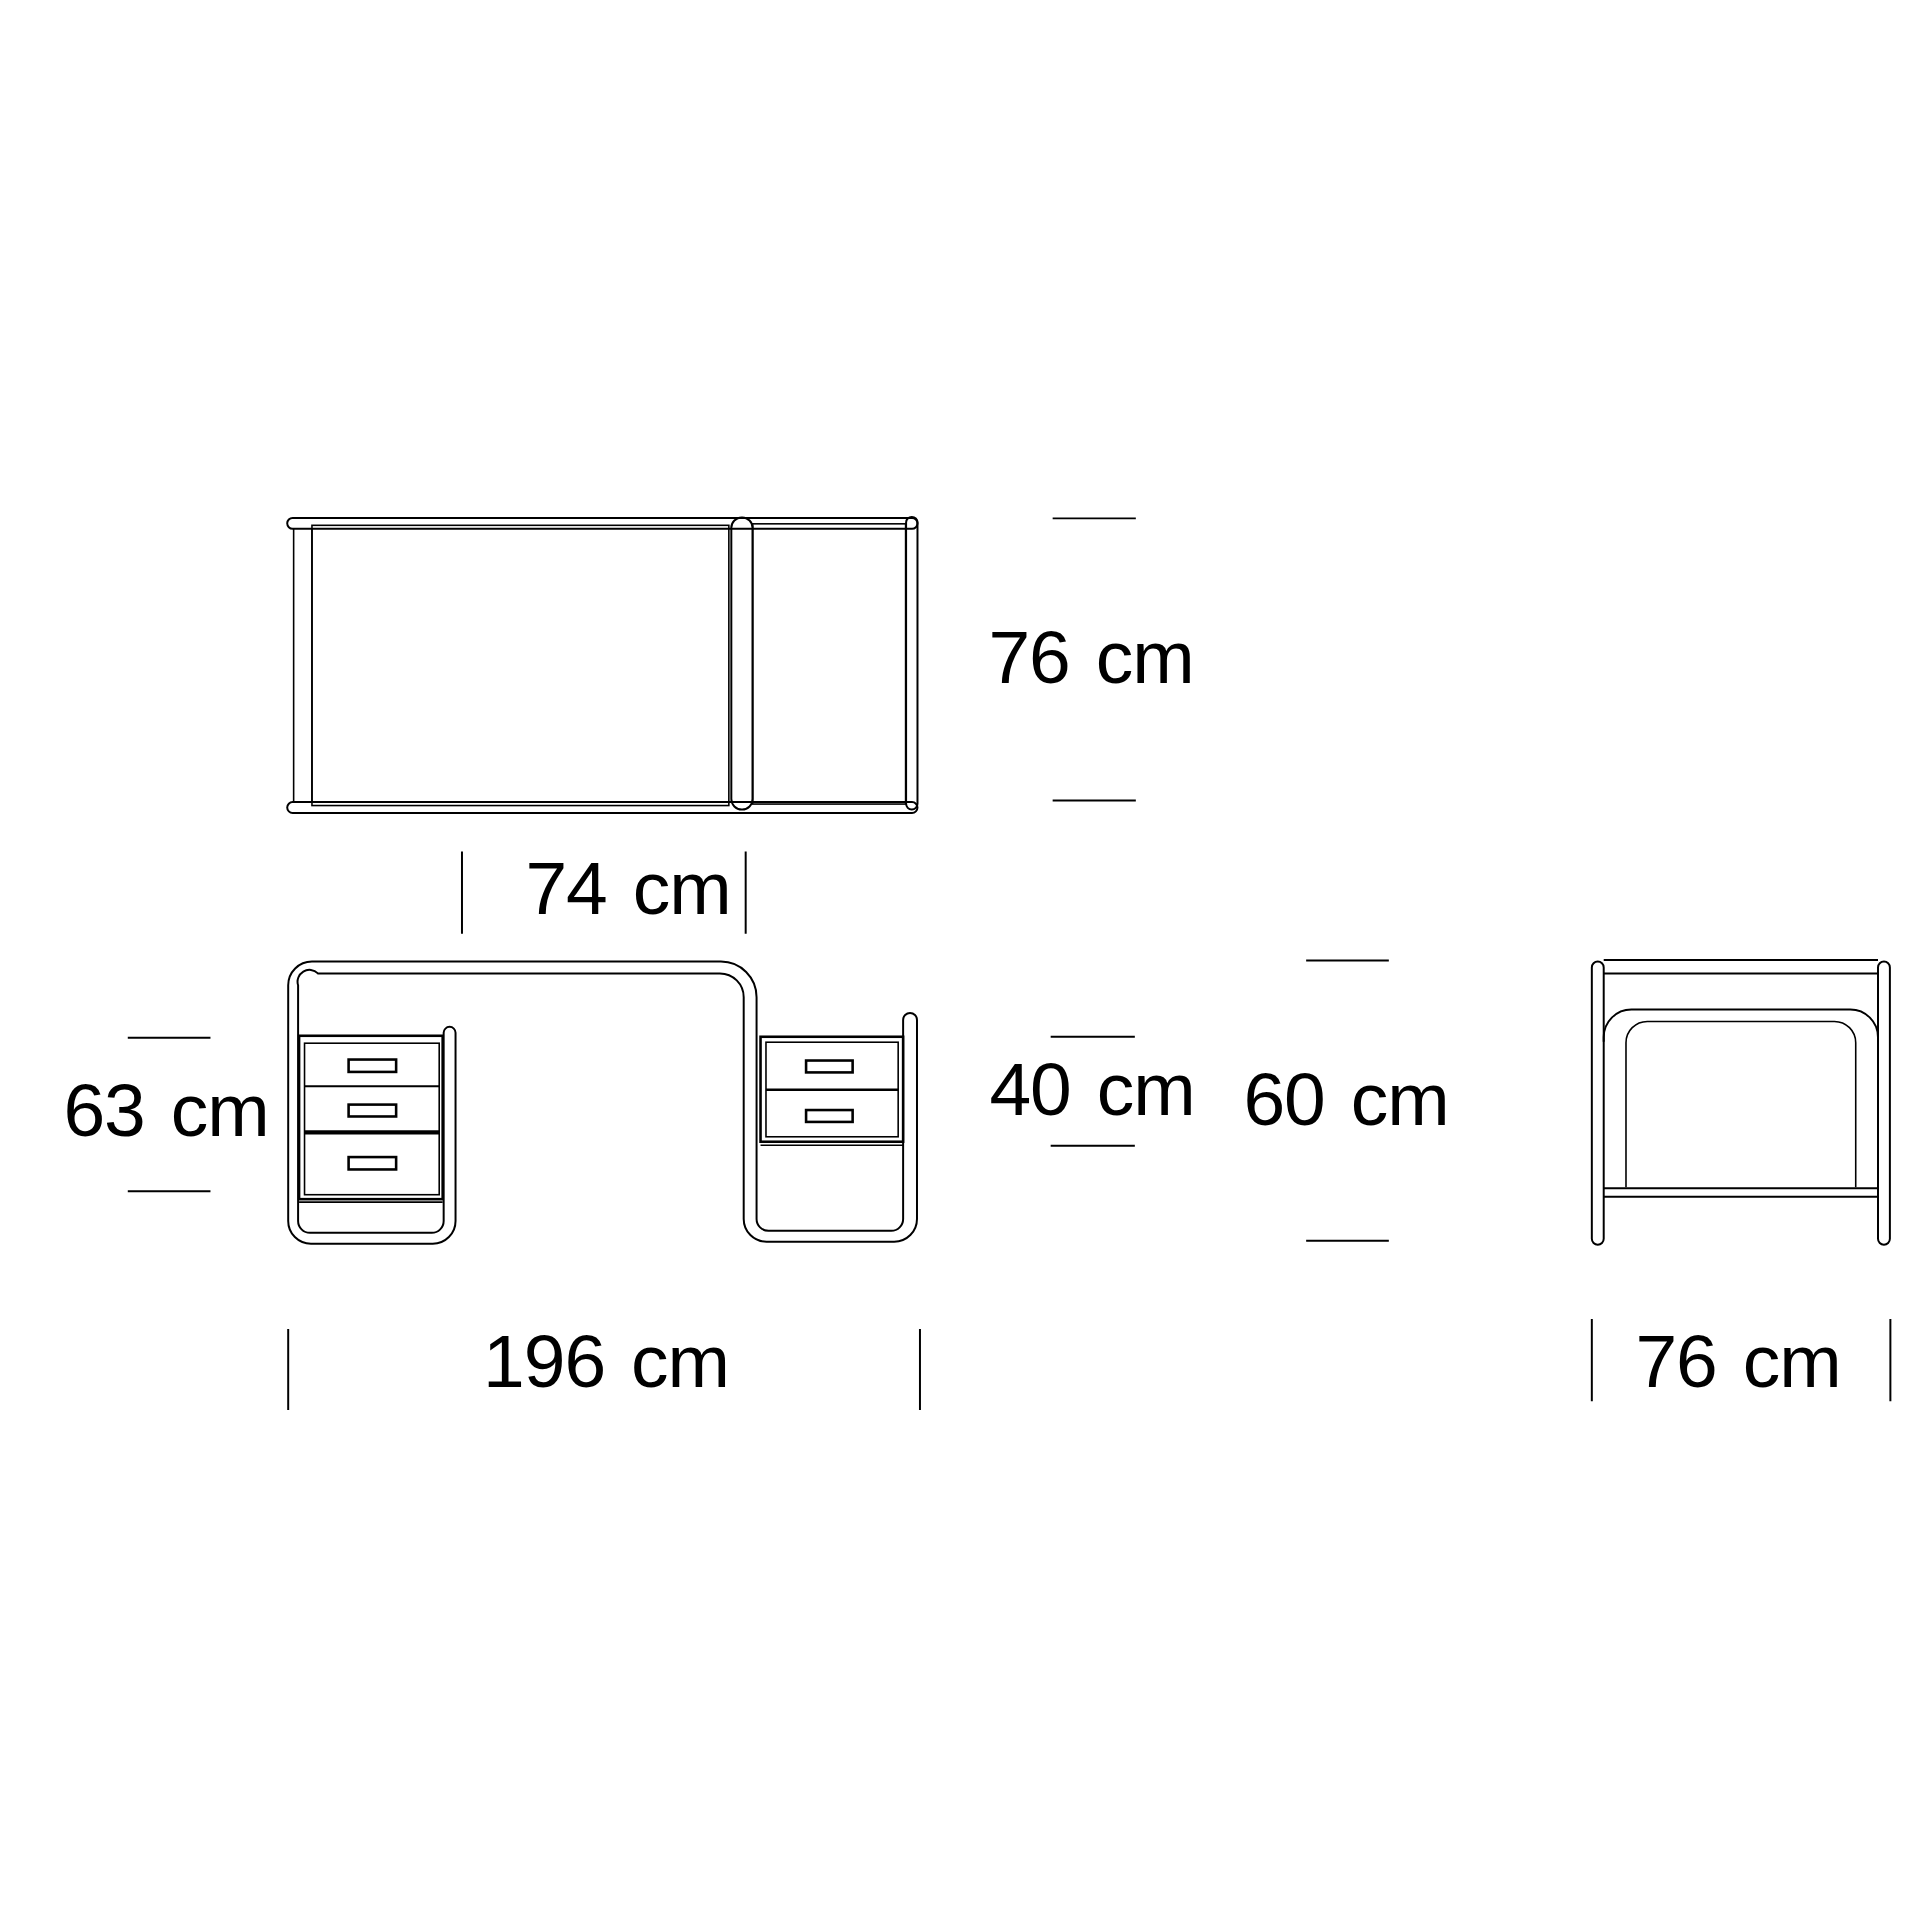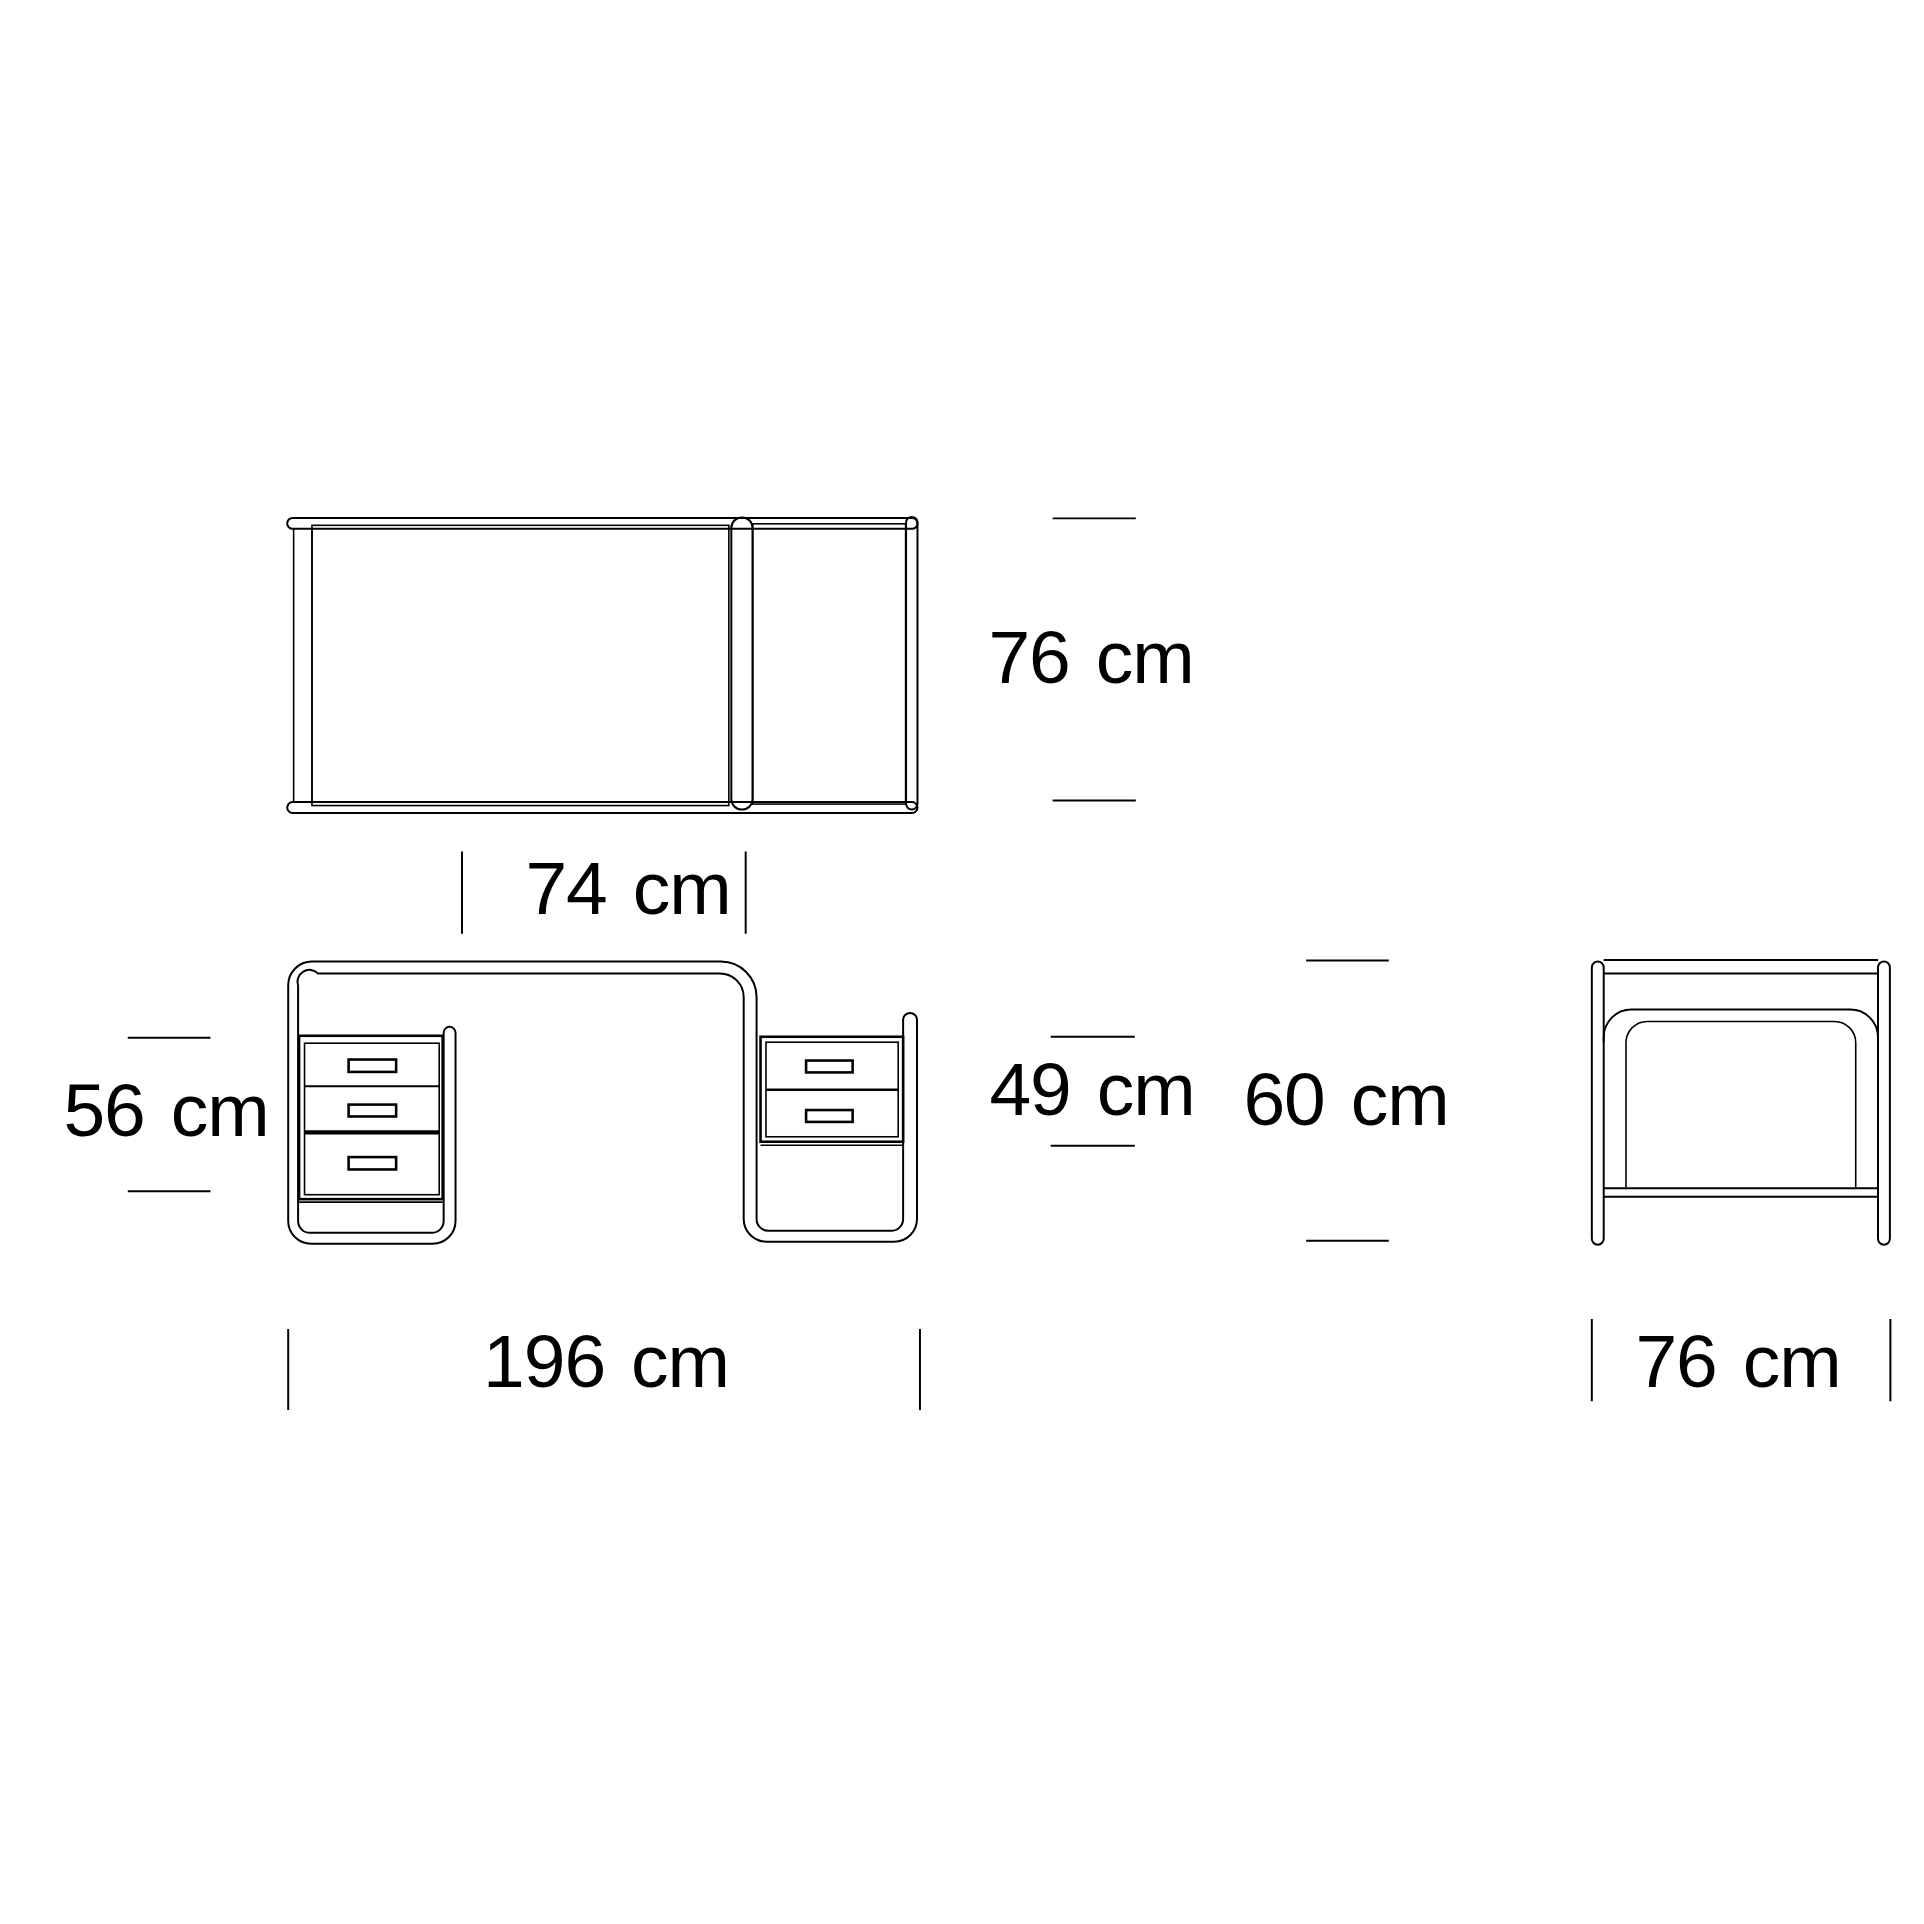--- a/index.html
+++ b/index.html
@@ -130,23 +130,23 @@
       <path class="tick" d="M1315,970 H1398.5 M1315,1253 H1398.5"></path>
       <path class="tick" d="M287,1342 V1424 M925,1342 V1424"></path>
       <path class="tick" d="M1603.5,1332 V1415 M1905,1332 V1415"></path>
     </g>
   </svg>
 
   <div class="dim-label" style="left:1087px;top:620px;">76 cm</div>
 
   <div class="dim-label" style="left:598px;top:851px;margin-left:26px;">74 cm</div>
 
-  <div class="dim-label" style="left:162px;top:1073px;">56 cm</div>
+  <div class="dim-label" style="left:162px;top:1073px;">63 cm</div>
 
-  <div class="dim-label" style="left:1088px;top:1052px;">49 cm</div>
+  <div class="dim-label" style="left:1088px;top:1052px;">40 cm</div>
 
   <div class="dim-label" style="left:1342px;top:1062px;">60 cm</div>
 
   <div class="dim-label" style="left:602px;top:1324px;">196 cm</div>
 
   <div class="dim-label" style="left:1734px;top:1324px;">76 cm</div>
 
 </div>
 
 

